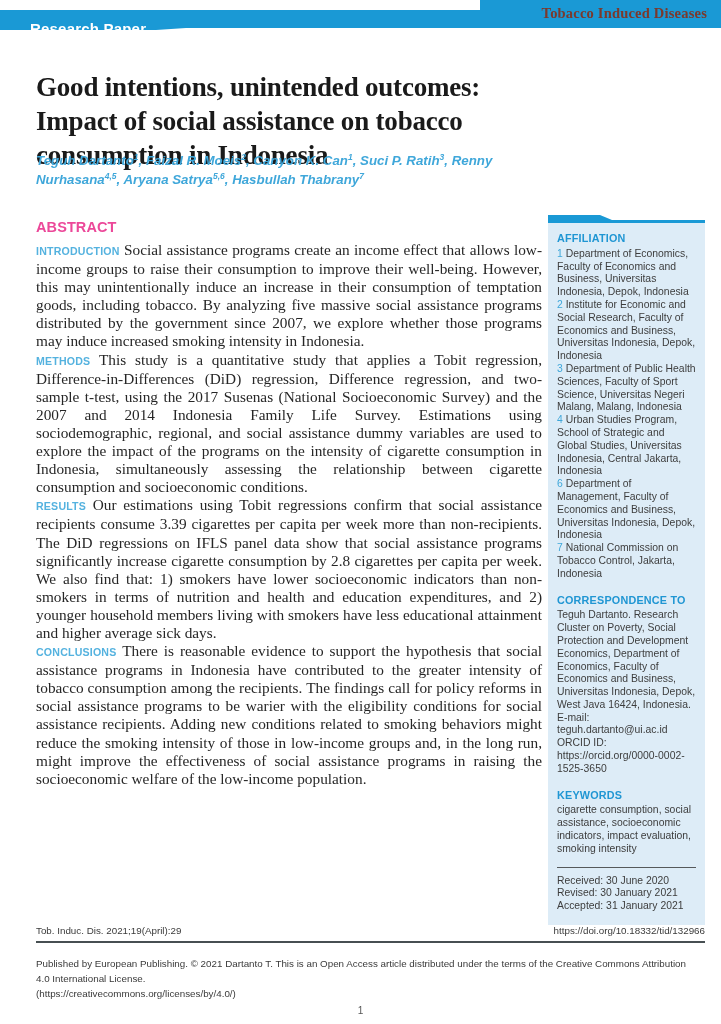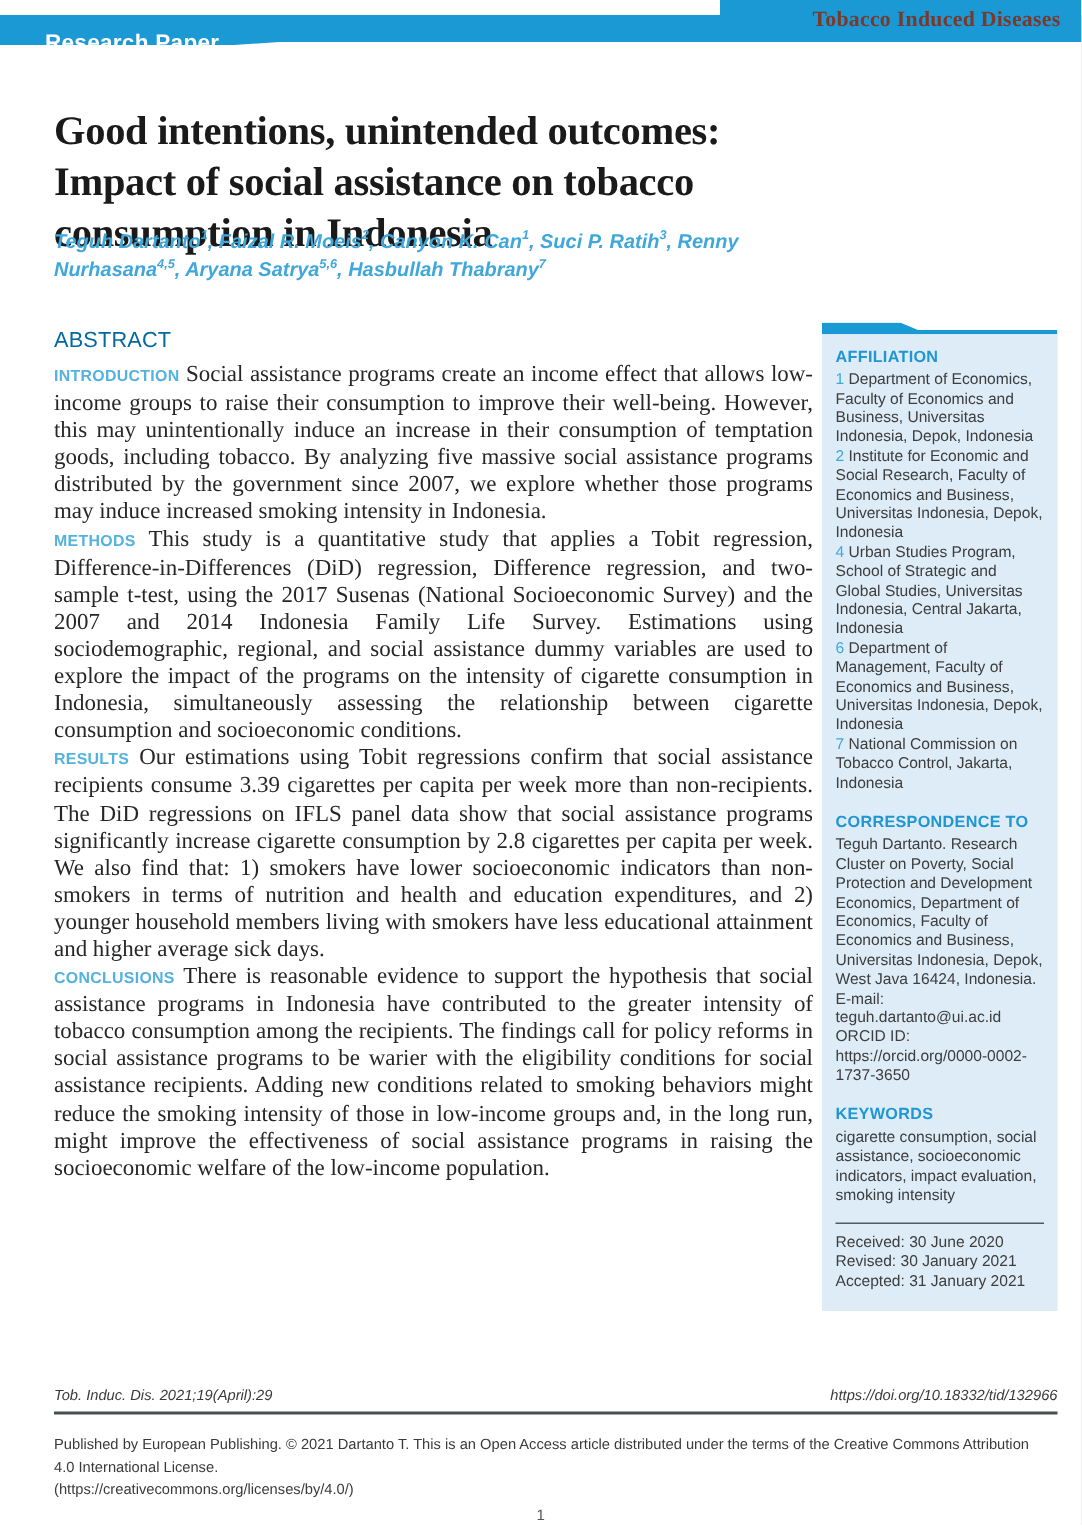--- a/index.html
+++ b/index.html
@@ -36,21 +36,21 @@
   }
   .authors {
     position:absolute; left:36px; top:151px; width:515px;
     font-style:italic; font-weight:bold; font-size:13.3px; line-height:19px;
     color:#3fa7da;
   }
   .authors sup { font-size:8.5px; line-height:0; }
   
   .abstract { position:absolute; left:36px; top:219px; width:506px; }
   .abstract h2 {
-    font-size:14.5px; font-weight:normal; color:#0369a1; margin-bottom:6px;
+    font-size:14.5px; font-weight:bold; color:#ec4899; margin-bottom:6px;
     letter-spacing:0.1px;
   }
   .abstract p {
     font-family:"Liberation Serif", serif; font-size:15.3px; line-height:18.1px;
     text-align:justify; color:#262626;
   }
   .abstract .sec-label {
     font-family:"Liberation Sans", sans-serif; font-weight:bold;
     font-size:10.6px; color:#54b2df; letter-spacing:0.2px;
   }
@@ -66,21 +66,21 @@
   }
   .sidebar-body h3 {
     font-size:10.8px; font-weight:bold; color:#2096d3; margin:0 0 3px 0;
     letter-spacing:0.2px;
   }
   .sidebar-body h3.spaced { margin-top:13px; }
   .aff-num { color:#3fa7da; }
   .side-divider { border:0; border-top:1.5px solid #55595b; margin:11px 0 7px 0; }
   
   .meta-line { position:absolute; top:925px; left:36px; right:16px; height:12px;
-    font-size:9.8px; color:#3a3a3a;font-style:italic; }
+    font-size:9.8px; color:#3a3a3a; }
   .meta-citation { float:left; }
   .meta-doi { float:right; }
   .footer-rule { position:absolute; top:941px; left:36px; right:16px;
     border-top:2px solid #474f52; }
   .license { position:absolute; top:956px; left:36px; width:665px;
     font-size:9.8px; line-height:15px; color:#3a3a3a; }
   .page-num { position:absolute; top:1005px; left:0; width:100%;
     text-align:center; font-size:10px; color:#555; }
 </style>
 </head>
@@ -105,27 +105,28 @@
       </div>
   </div>
 
   <aside class="sidebar">
     <div class="sidebar-tab"></div>
     <div class="sidebar-body">
       <h3>AFFILIATION</h3>
       <div id="affiliation-list">
           <div><span class="aff-num">1</span> Department of Economics, Faculty of Economics and Business, Universitas Indonesia, Depok, Indonesia</div>
           <div><span class="aff-num">2</span> Institute for Economic and Social Research, Faculty of Economics and Business, Universitas Indonesia, Depok, Indonesia</div>
+          <div><span class="aff-num">3</span> Department of Public Health Sciences, Faculty of Sport Science, Universitas Negeri Malang, Malang, Indonesia</div>
           <div><span class="aff-num">4</span> Urban Studies Program, School of Strategic and Global Studies, Universitas Indonesia, Central Jakarta, Indonesia</div>
           <div><span class="aff-num">6</span> Department of Management, Faculty of Economics and Business, Universitas Indonesia, Depok, Indonesia</div>
           <div><span class="aff-num">7</span> National Commission on Tobacco Control, Jakarta, Indonesia</div>
         </div>
 
       <h3 class="spaced">CORRESPONDENCE TO</h3>
-      <div>Teguh Dartanto. Research Cluster on Poverty, Social Protection and Development Economics, Department of Economics, Faculty of Economics and Business, Universitas Indonesia, Depok, West Java 16424, Indonesia. E-mail: teguh.dartanto@ui.ac.id ORCID ID: https://orcid.org/0000-0002-1737-3650</div>
+      <div>Teguh Dartanto. Research Cluster on Poverty, Social Protection and Development Economics, Department of Economics, Faculty of Economics and Business, Universitas Indonesia, Depok, West Java 16424, Indonesia. E-mail: teguh.dartanto@ui.ac.id ORCID ID: https://orcid.org/0000-0002-1525-3650</div>
 
       <h3 class="spaced">KEYWORDS</h3>
       <div>cigarette consumption, social assistance, socioeconomic indicators, impact evaluation, smoking intensity</div>
 
       <hr class="side-divider">
       <div id="dates-list">
           <div>Received: 30 June 2020</div>
           <div>Revised: 30 January 2021</div>
           <div>Accepted: 31 January 2021</div>
         </div>

